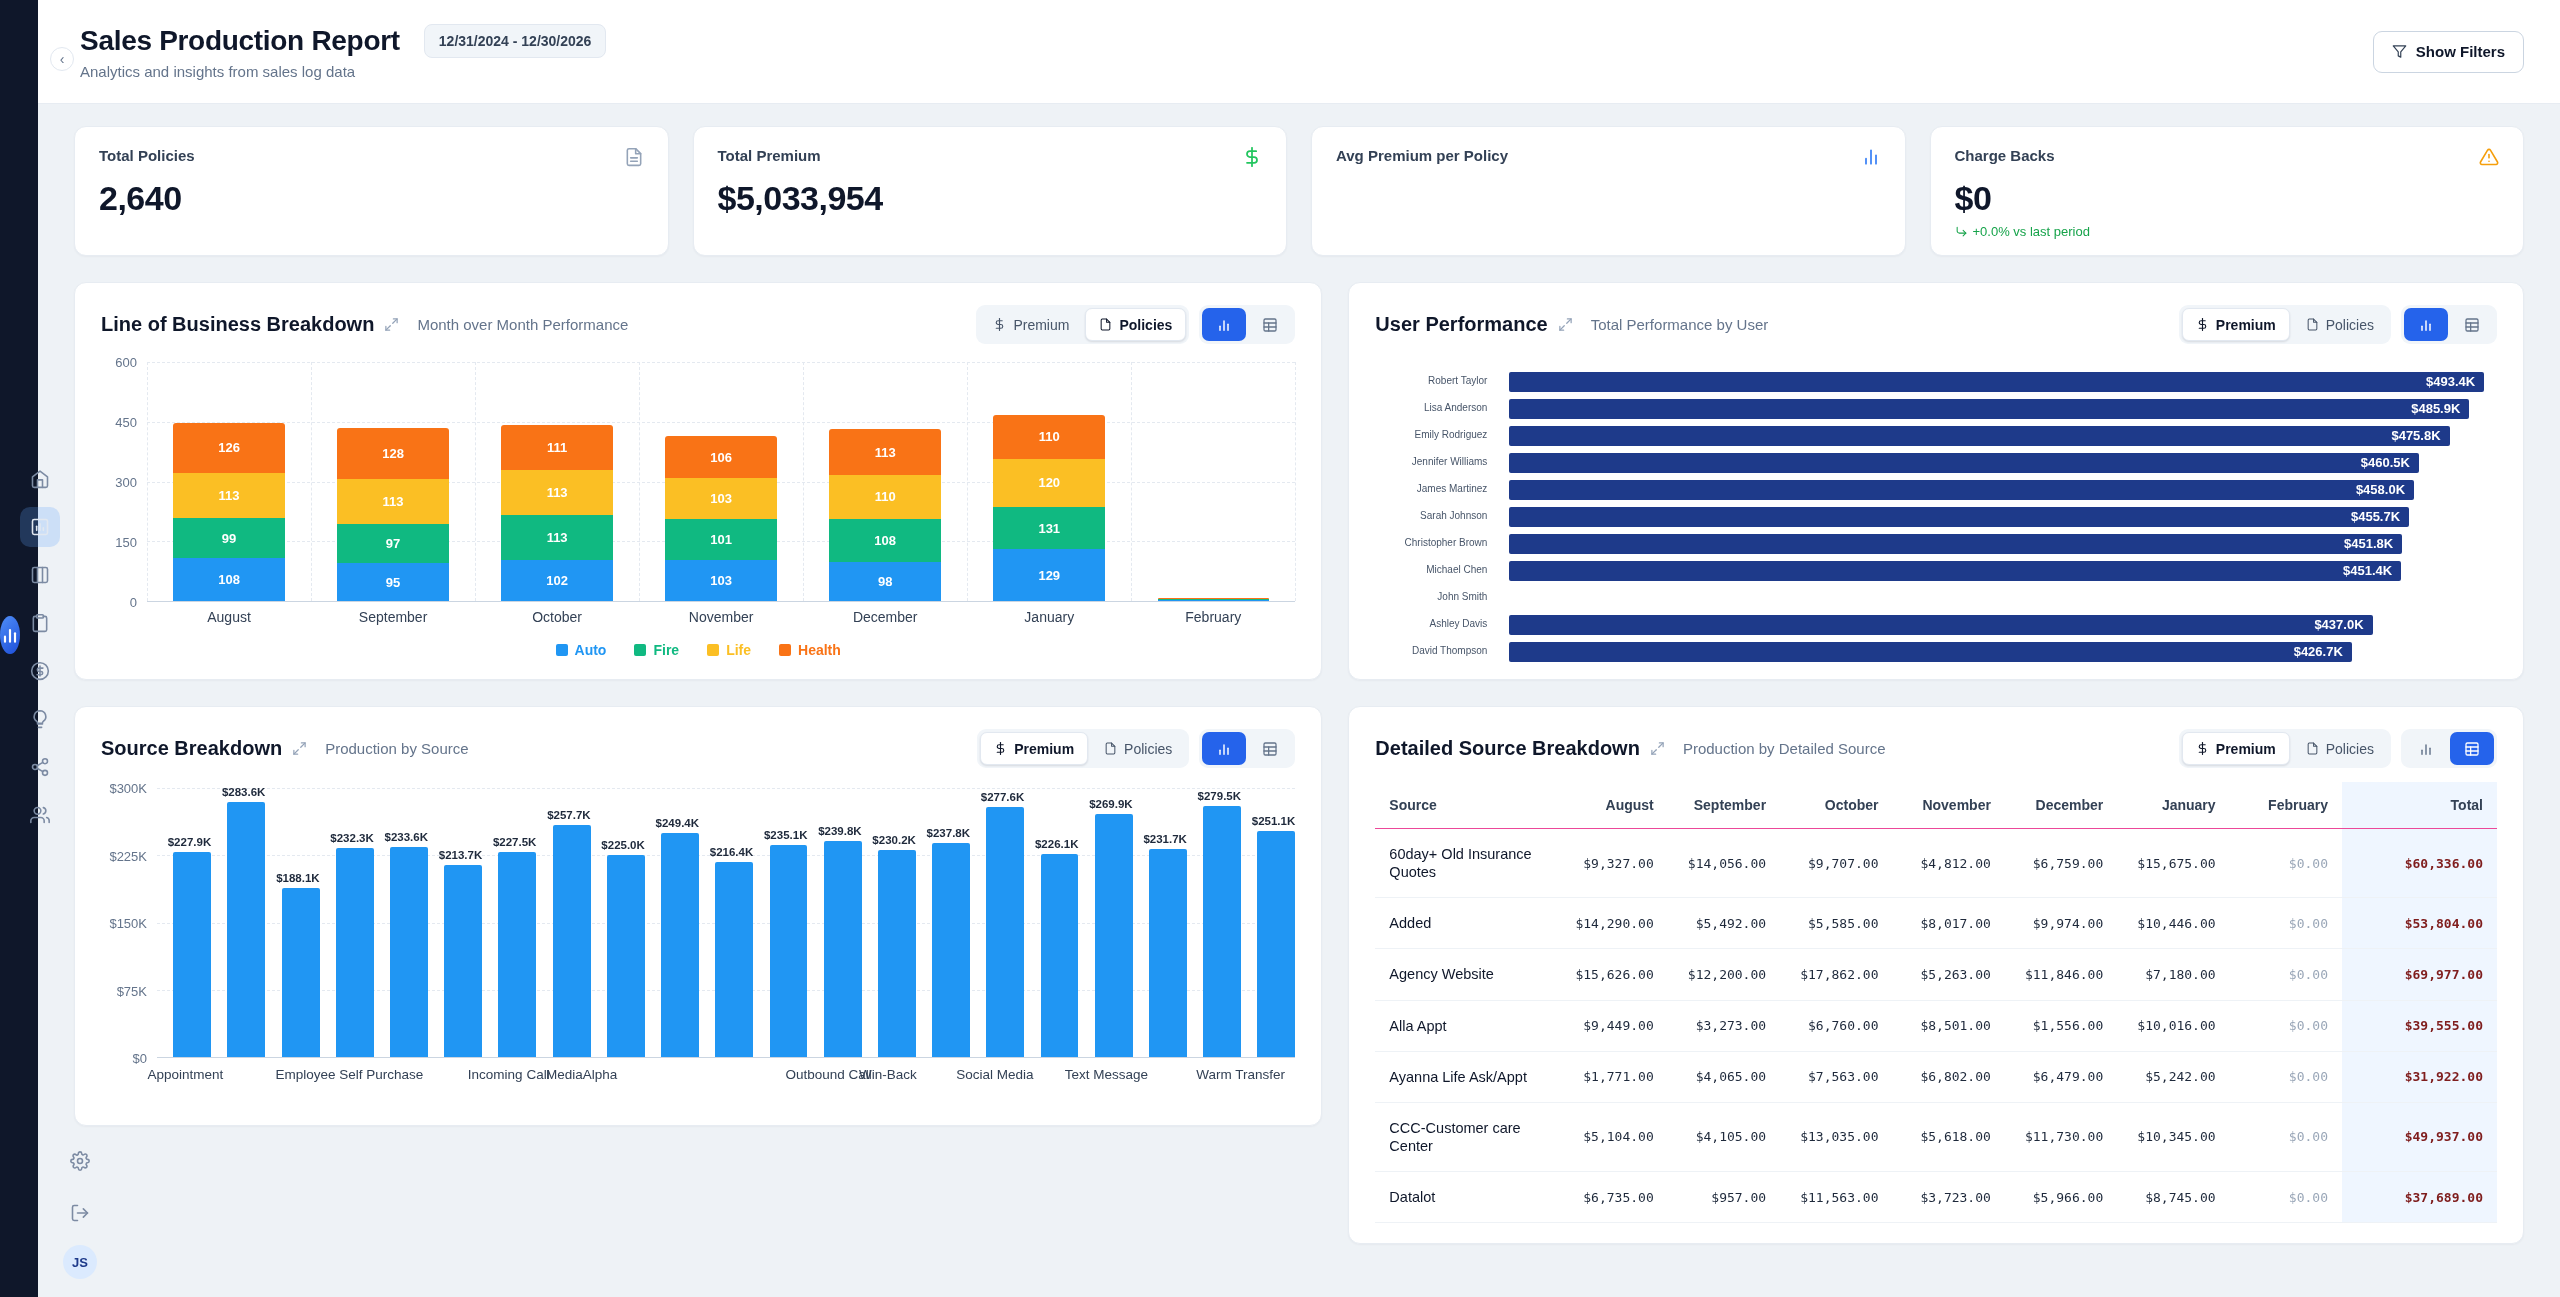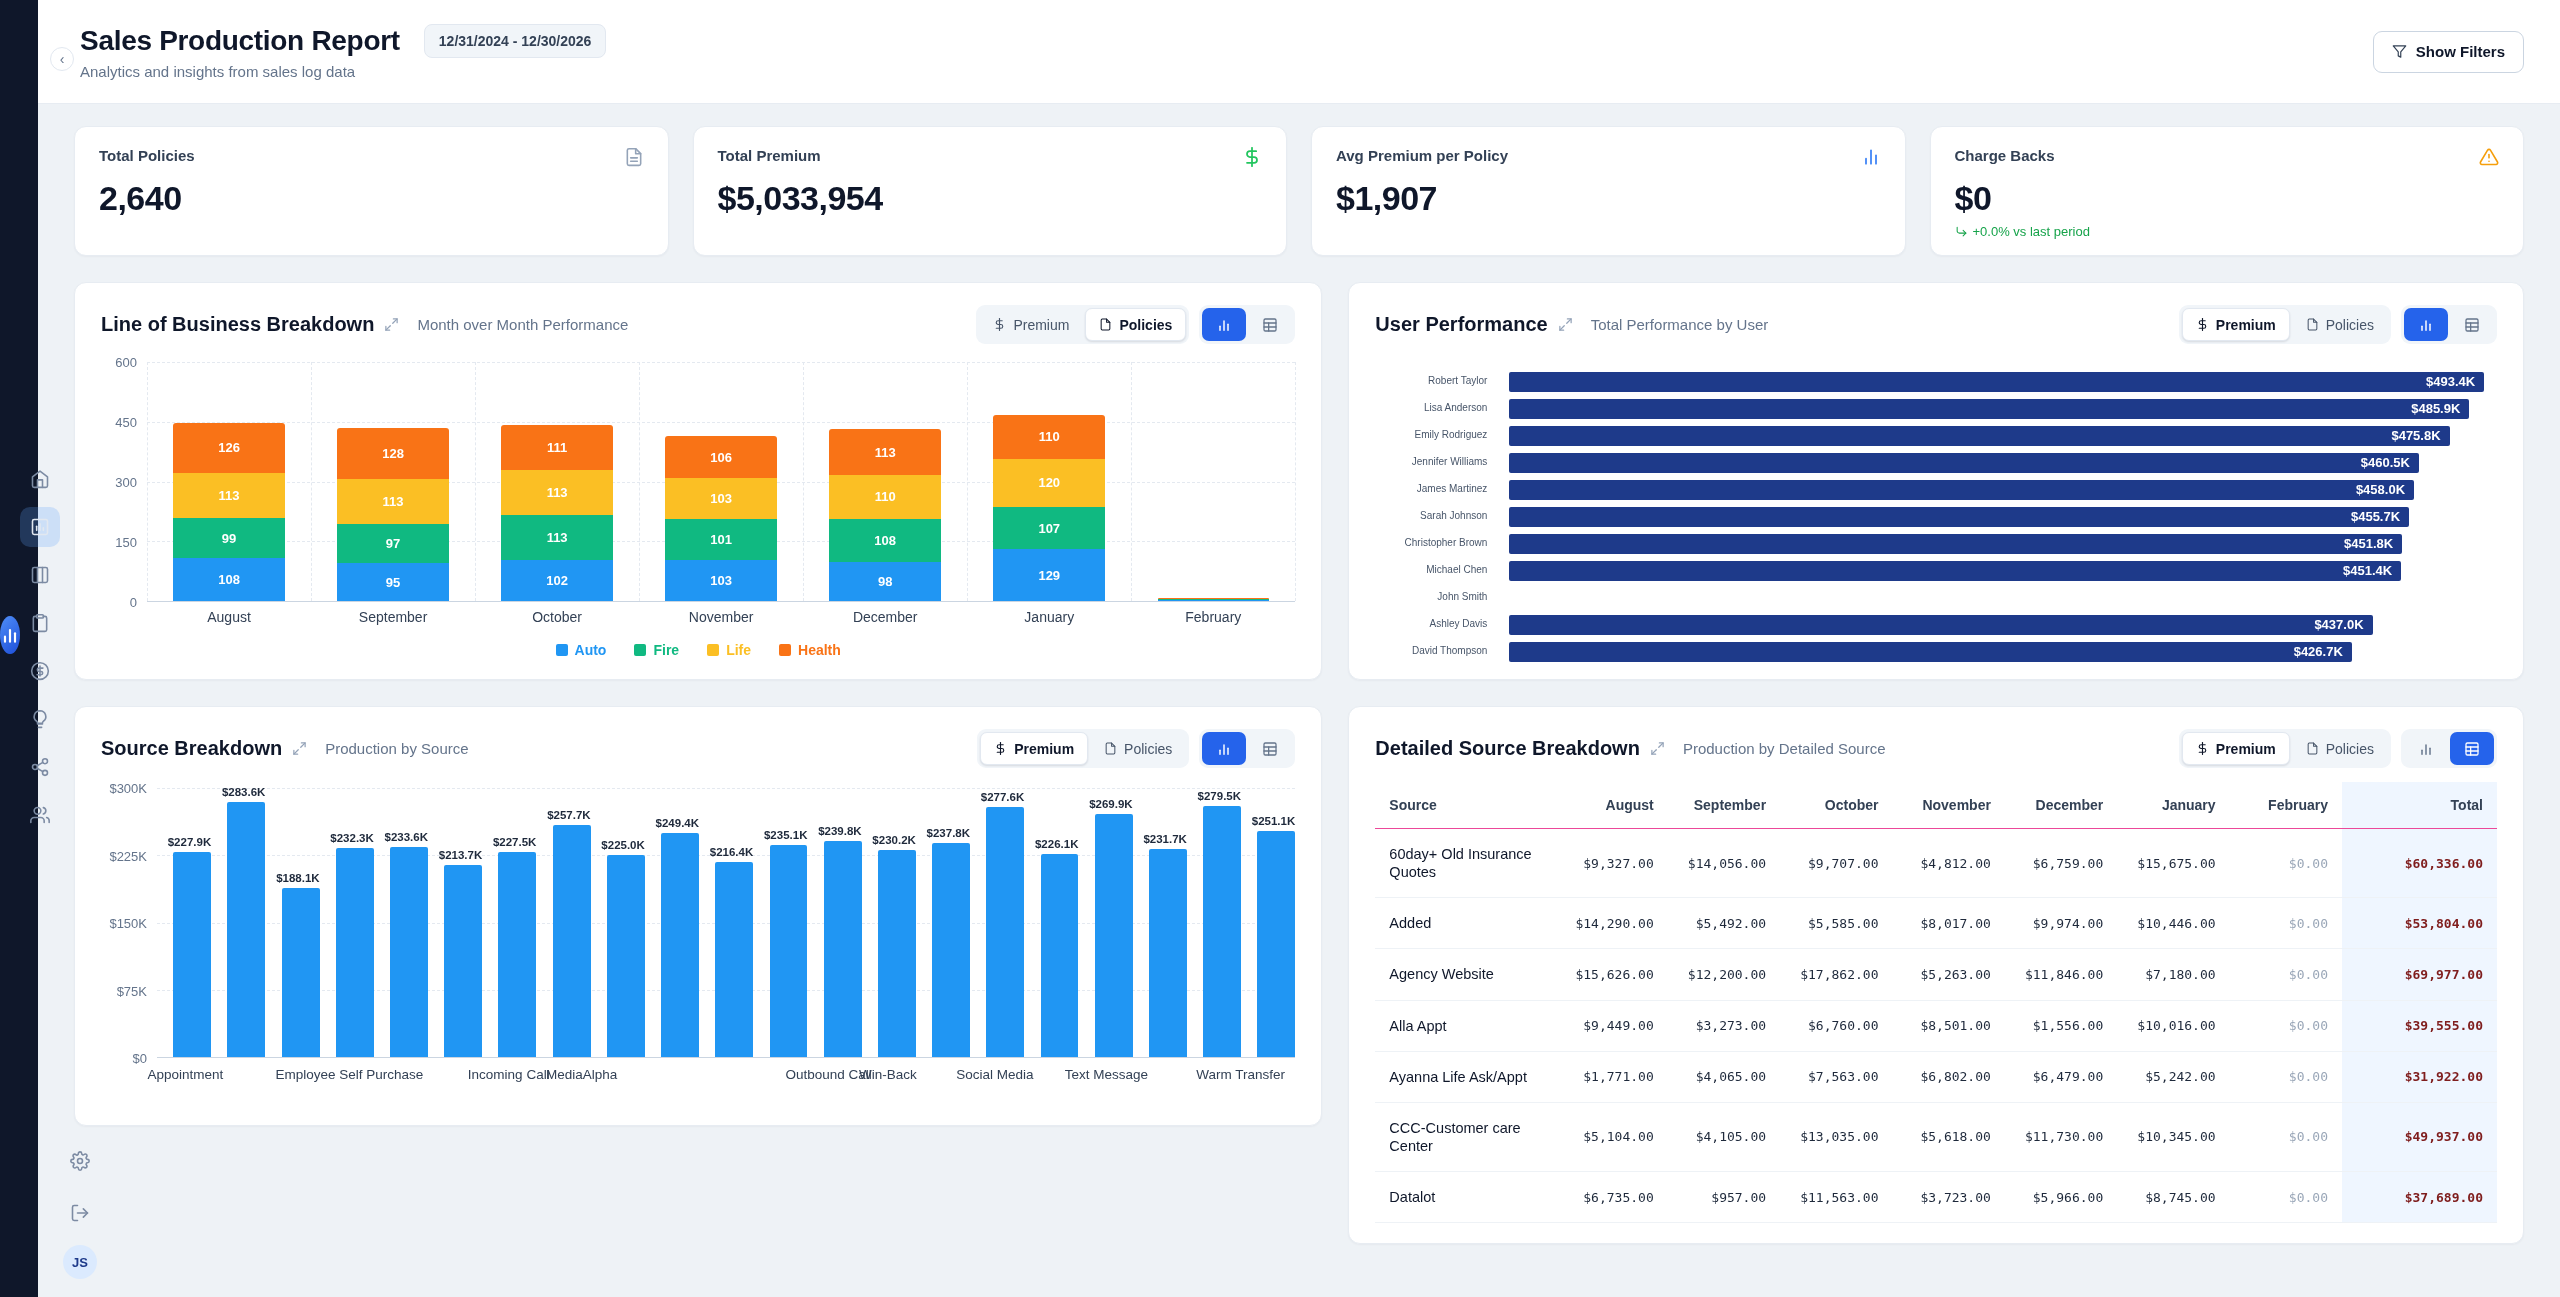--- a/index.html
+++ b/index.html
@@ -274,21 +274,20 @@
       <div class="kpi-top">
         <span class="kpi-label">Avg Premium per Policy</span>
         <span class="icon kpi-icon chart">
                 <svg viewBox="0 0 24 24" fill="none" stroke="currentColor" stroke-width="2.1" stroke-linecap="round" stroke-linejoin="round">
                   <line x1="6" y1="20" x2="6" y2="14"></line>
                   <line x1="12" y1="20" x2="12" y2="4"></line>
                   <line x1="18" y1="20" x2="18" y2="10"></line>
                 </svg>
               </span>
       </div>
-      <div class="kpi-value">$1,907</div>
 
     </div>
     <div class="kpi-card">
       <div class="kpi-top">
         <span class="kpi-label">Charge Backs</span>
         <span class="icon kpi-icon warning">
                 <svg viewBox="0 0 24 24" fill="none" stroke="currentColor" stroke-width="1.9" stroke-linecap="round" stroke-linejoin="round">
                   <path d="M10.29 3.86L1.82 18a2 2 0 0 0 1.71 3h16.94a2 2 0 0 0 1.71-3L13.71 3.86a2 2 0 0 0-3.42 0z"></path>
                   <line x1="12" y1="9" x2="12" y2="13"></line>
                   <line x1="12" y1="17" x2="12.01" y2="17"></line>
@@ -424,21 +423,21 @@
                       <div class="lob-bar">
                         <div class="lob-seg" style="height:39.2px;background:#2096f3">98</div>
                         <div class="lob-seg" style="height:43.2px;background:#10b981">108</div>
                         <div class="lob-seg" style="height:44.0px;background:#fbbf24">110</div>
                         <div class="lob-seg top" style="height:45.2px;background:#f97316">113</div>
                       </div>
                     </div>
                     <div class="lob-group">
                       <div class="lob-bar">
                         <div class="lob-seg" style="height:51.6px;background:#2096f3">129</div>
-                        <div class="lob-seg" style="height:42.8px;background:#10b981">107</div>
+                        <div class="lob-seg" style="height:42.8px;background:#10b981">131</div>
                         <div class="lob-seg" style="height:48.0px;background:#fbbf24">120</div>
                         <div class="lob-seg top" style="height:44.0px;background:#f97316">110</div>
                       </div>
                     </div>
                     <div class="lob-group">
                       <div class="lob-bar">
                         <div class="lob-seg" style="height:0.8px;background:#2096f3"></div>
                         <div class="lob-seg" style="height:0.8px;background:#10b981"></div>
                         <div class="lob-seg" style="height:0.8px;background:#fbbf24"></div>
                         <div class="lob-seg top" style="height:0.8px;background:#f97316"></div>

